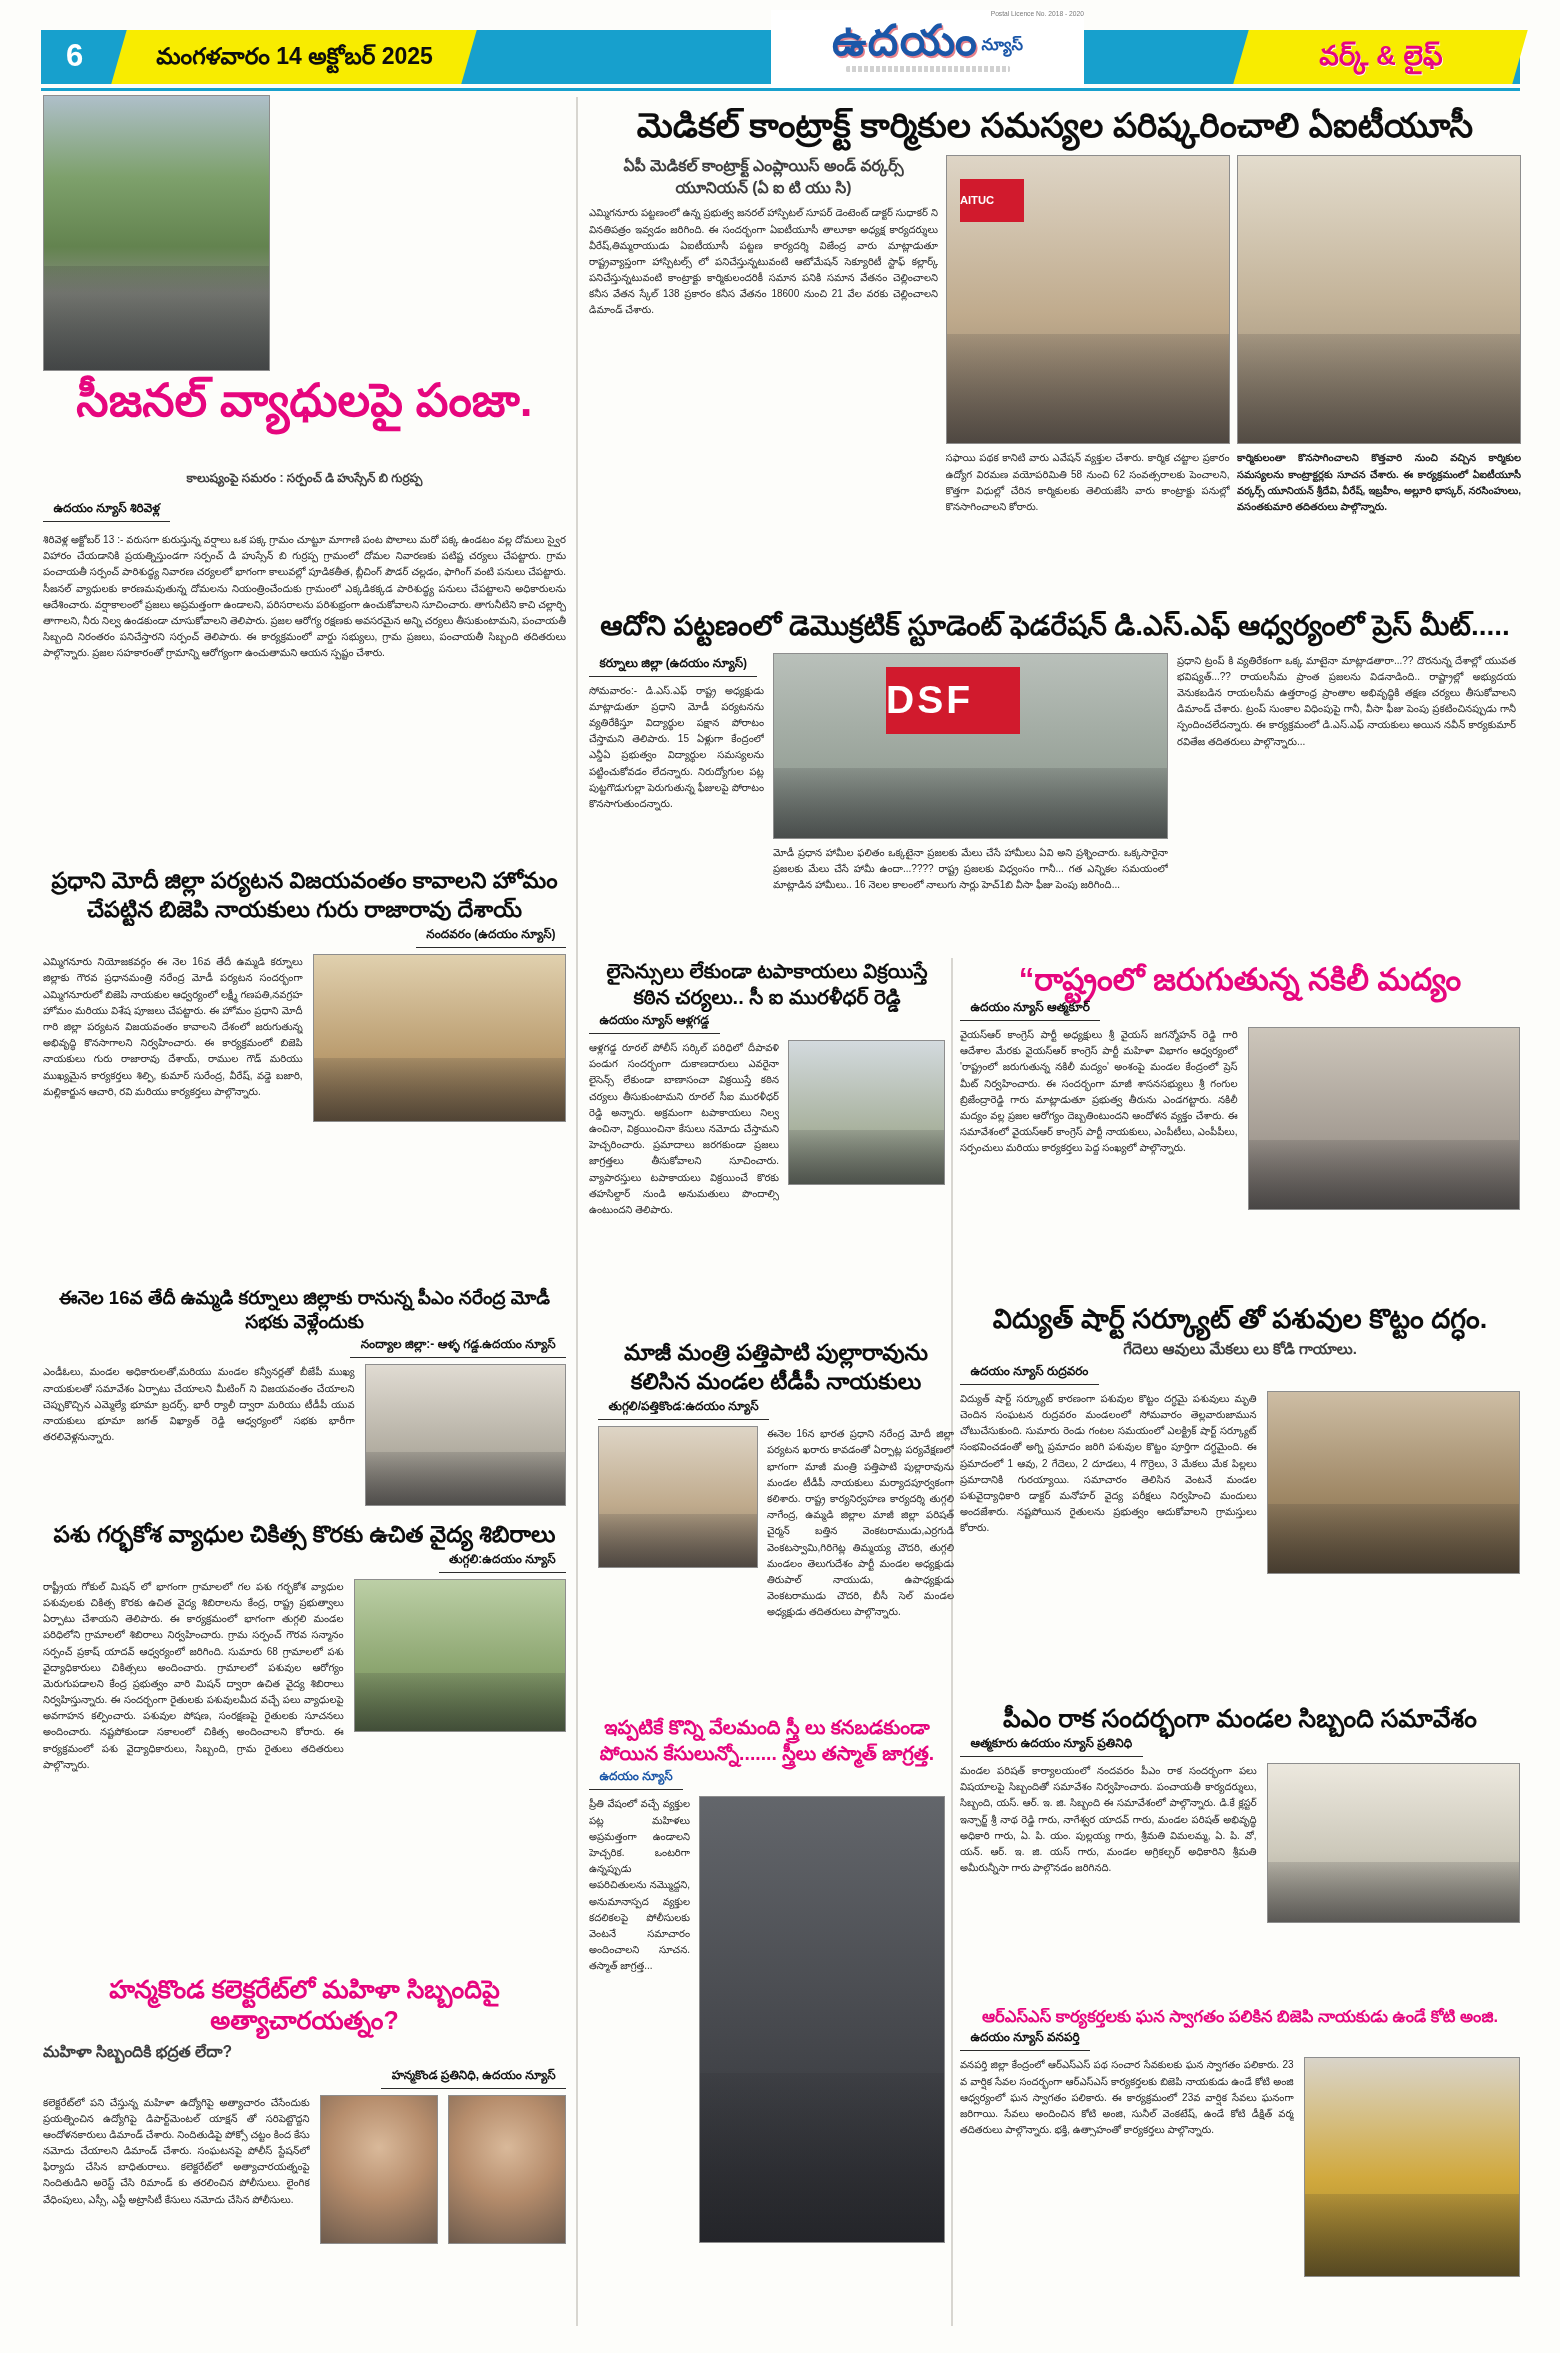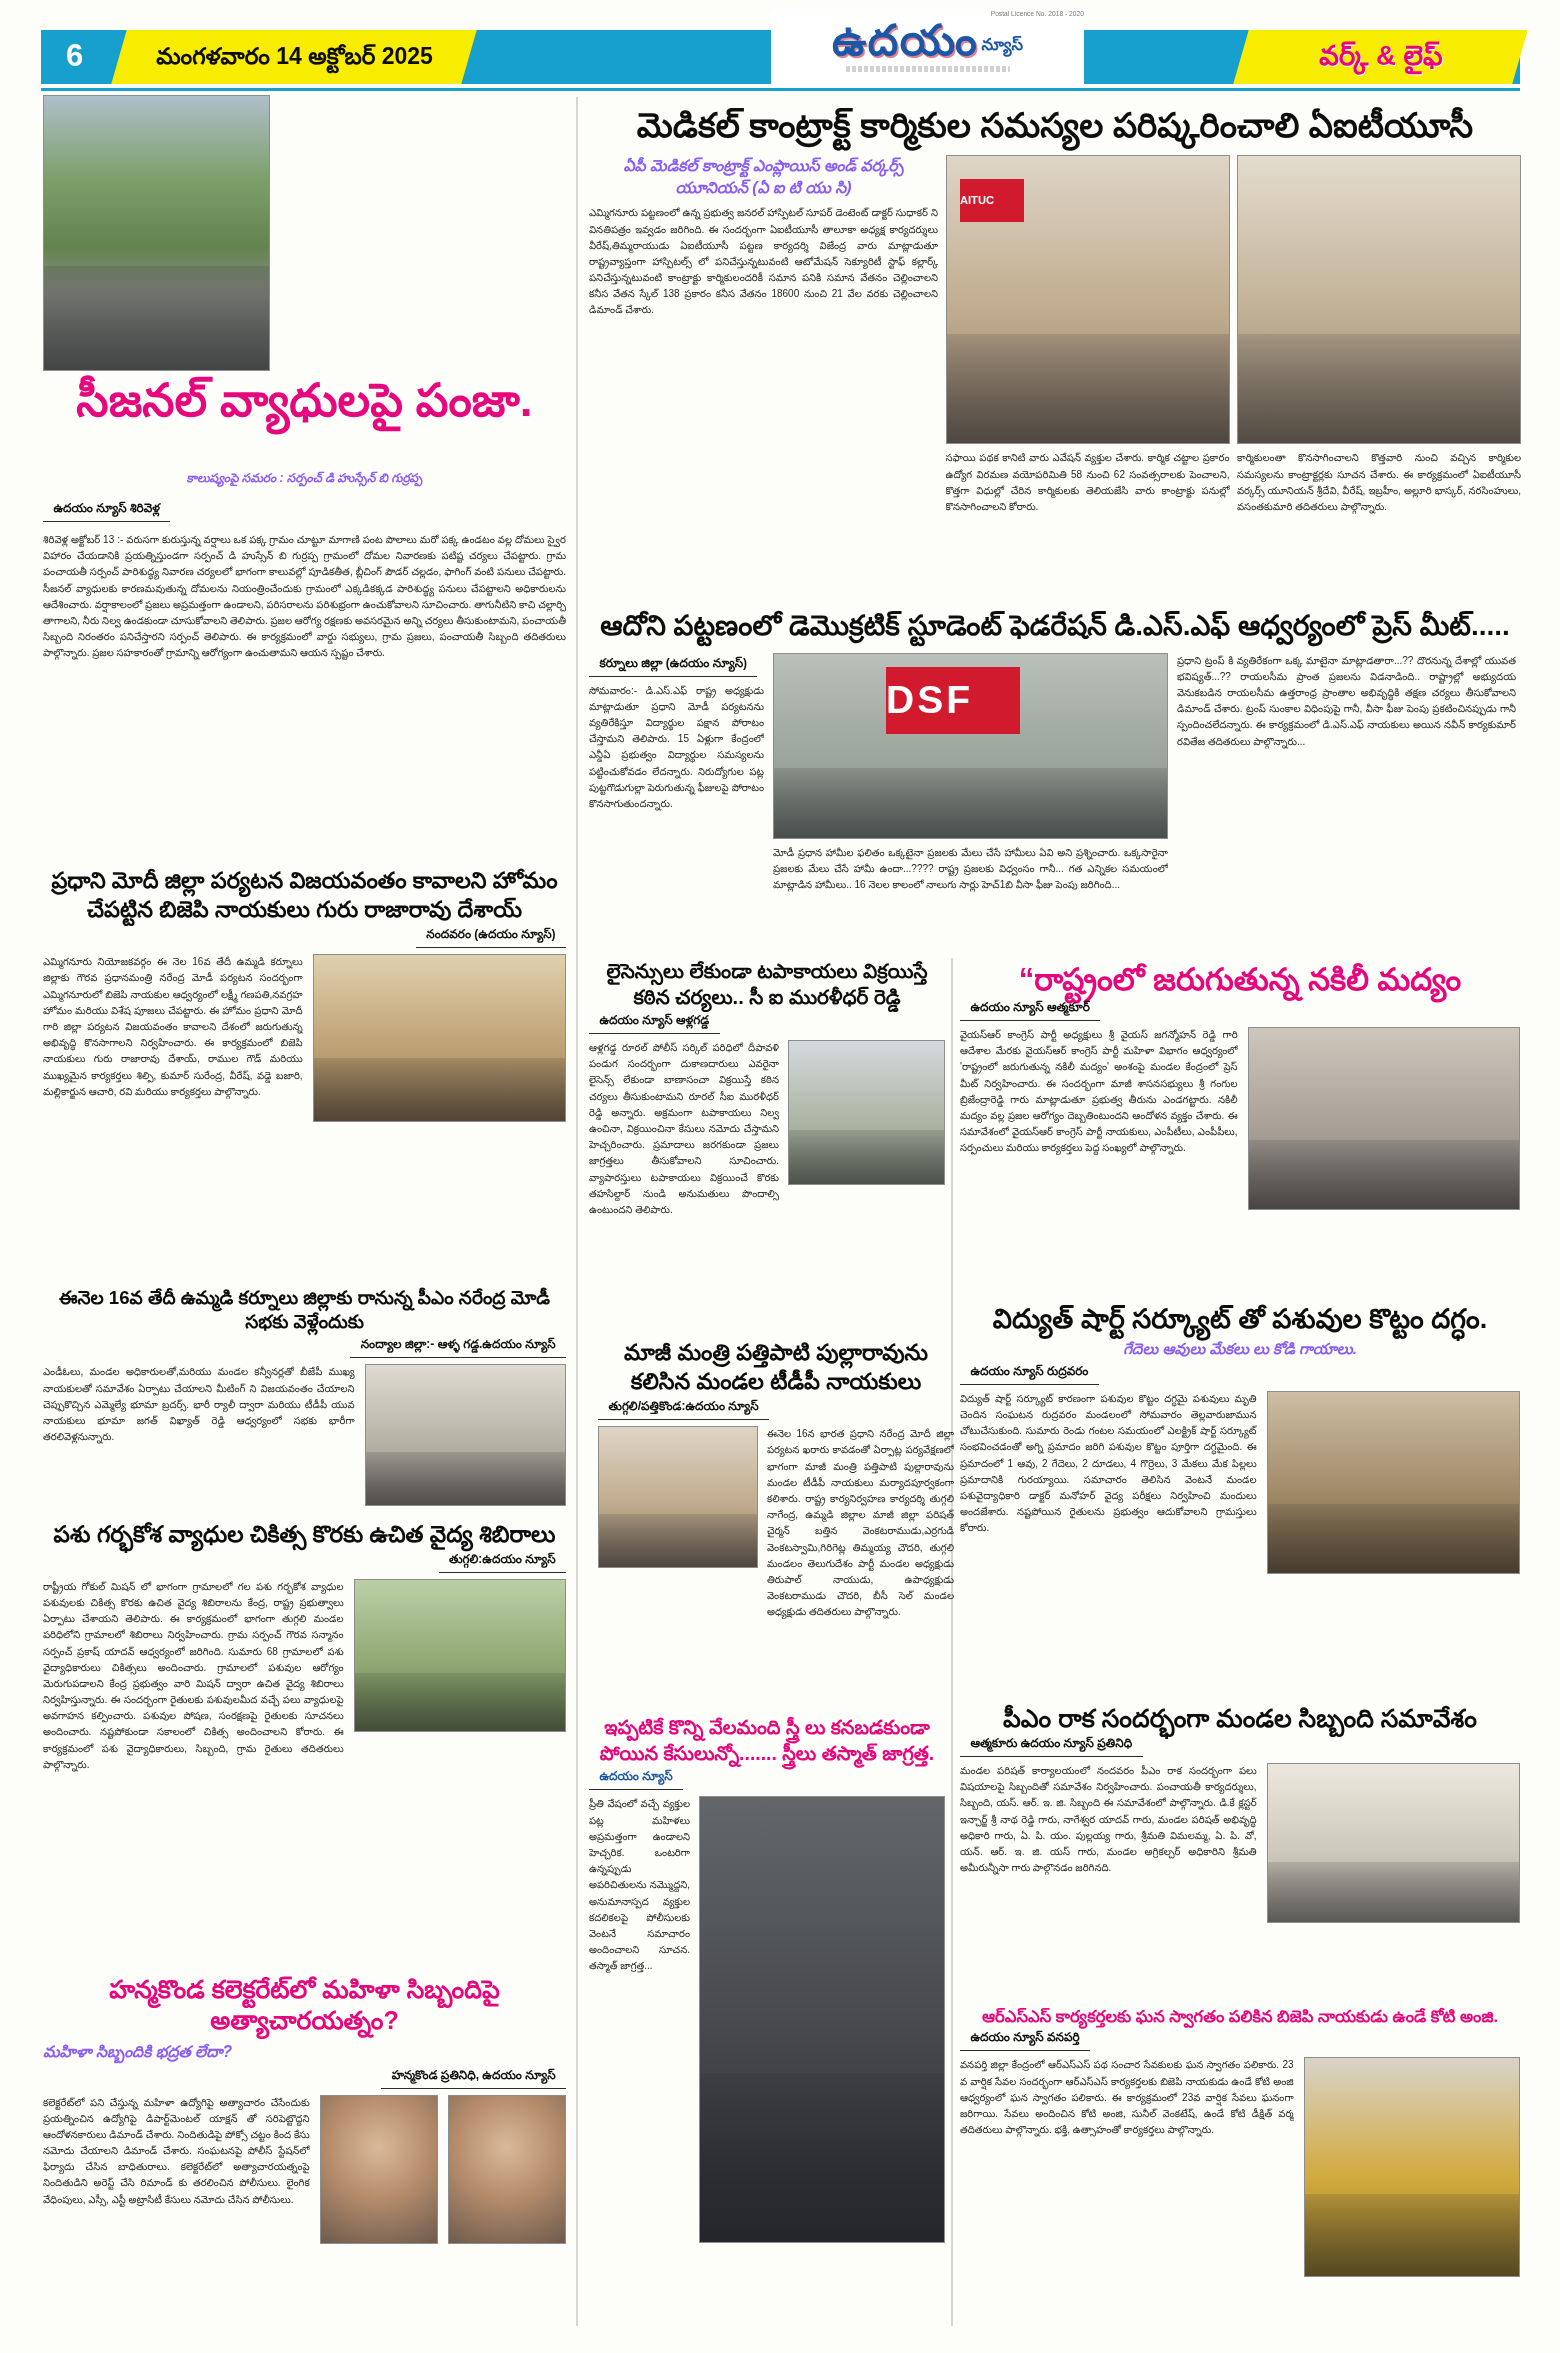--- a/index.html
+++ b/index.html
@@ -13,21 +13,21 @@
   .dateband{color:#0d0d0d;font-size:23px;font-weight:bold;text-align:center;line-height:52px;}
   .sectionband{color:#e6067e;font-size:27.6px;font-weight:bold;text-align:center;line-height:52px;text-shadow:0.7px 0.7px 0 #fff;}
   .masthead-panel{background:#ffffff;text-align:center;}
   .masthead{color:#1b57a8;font-size:43px;font-weight:800;letter-spacing:1.5px;line-height:46px;text-shadow:1.5px 1.5px 0 rgba(209,26,45,.55);}
   .masthead-suffix{color:#1b57a8;font-size:16.4px;font-weight:bold;vertical-align:super;}
   .postal{color:#7a7a7a;font-size:6.7px;text-align:right;}
   .micro{height:5.2px;background:repeating-linear-gradient(90deg,#9a9a9a 0 3.7px,transparent 3.7px 6px);opacity:.45;border-radius:1.5px;}
   
   .hl-black{color:#0e0e0e;font-weight:800;text-align:center;}
   .hl-magenta{color:#e6067e;font-weight:800;text-align:center;}
-  .subhead-m{color:#8b5cf6;font-weight:bold;text-align:center;font-style:italic;}
+  .subhead-m{color:#404040;font-weight:bold;text-align:center;}
   .byline{text-align:left;margin:3px 0 6px 0;}
   .byline span{display:inline-block;color:#111;font-weight:bold;font-size:12px;border-bottom:1.5px solid #2b2b2b;padding:0 10.4px 3px 10.4px;}
   .byline.left{text-align:right;}
   .byline.blue span{color:#1b57a8;}
   .body-text{font-size:10px;line-height:1.62;text-align:justify;color:#1d1d1d;overflow:hidden;}
   .content{overflow:hidden;}
   
   .photo{position:relative;border:0.7px solid #8d8d8d;overflow:hidden;box-sizing:border-box;}
   .ph-village{background:linear-gradient(180deg,#aebfc9 0%,#7da06b 30%,#63834f 55%,#8b8e85 72%,#6f7570 100%);}
   .ph-meeting1{background:linear-gradient(180deg,#ded5c6 0%,#c0ab8d 55%,#8a7a66 100%);}
@@ -140,21 +140,21 @@
               <span>AITUC</span>
             </div>
           <div class="crowd"></div>
         </div>
         <div class="body-text" style="height:119px;margin-top:6px;">సఫాయి పథక కానిటి వారు ఎవేషన్ వ్యక్తుల చేశారు. కార్మిక చట్టాల ప్రకారం ఉద్యోగ విరమణ వయోపరిమితి 58 నుంచి 62 సంవత్సరాలకు పెంచాలని, కొత్తగా విధుల్లో చేరిన కార్మికులకు తెలియజేసి వారు కాంట్రాక్టు పనుల్లో కొనసాగించాలని కోరారు.</div>
       </div>
       <div>
         <div class="photo ph-meeting2" style="width:284px;height:289px;">
           <div class="crowd"></div>
         </div>
-        <div class="body-text" style="height:119px;margin-top:6px;">కార్మికులంతా కొనసాగించాలని కొత్తవారి నుంచి వచ్చిన కార్మికుల సమస్యలను కాంట్రాక్టర్లకు సూచన చేశారు. ఈ కార్యక్రమంలో ఏఐటీయూసీ వర్కర్స్ యూనియన్ శ్రీదేవి, వీరేష్, ఇబ్రహీం, అల్లూరి భాస్కర్, నరసింహులు, వసంతకుమారి తదితరులు పాల్గొన్నారు.</div>
+        <div class="body-text" style="height:119px;margin-top:6px;font-weight:bold;">కార్మికులంతా కొనసాగించాలని కొత్తవారి నుంచి వచ్చిన కార్మికుల సమస్యలను కాంట్రాక్టర్లకు సూచన చేశారు. ఈ కార్యక్రమంలో ఏఐటీయూసీ వర్కర్స్ యూనియన్ శ్రీదేవి, వీరేష్, ఇబ్రహీం, అల్లూరి భాస్కర్, నరసింహులు, వసంతకుమారి తదితరులు పాల్గొన్నారు.</div>
       </div>
     </div>
   </div>
 
   <div class="abs" style="left:589px;top:610px;width:932px;height:341px;">
     <div class="hl-black" style="font-size:28px;line-height:1.15;">ఆదోని పట్టణంలో డెమొక్రటిక్ స్టూడెంట్ ఫెడరేషన్ డి.ఎస్.ఎఫ్ ఆధ్వర్యంలో ప్రెస్ మీట్.....</div>
     <div style="display:grid;grid-template-columns:175px 395px 339px;gap:9px;margin-top:10.4px;">
       <div>
         <div class="byline"><span>కర్నూలు జిల్లా (ఉదయం న్యూస్)</span></div>
         <div class="body-text" style="height:216px;">సోమవారం:- డి.ఎస్.ఎఫ్ రాష్ట్ర అధ్యక్షుడు మాట్లాడుతూ ప్రధాని మోడీ పర్యటనను వ్యతిరేకిస్తూ విద్యార్థుల పక్షాన పోరాటం చేస్తామని తెలిపారు. 15 ఏళ్లుగా కేంద్రంలో ఎన్డీఏ ప్రభుత్వం విద్యార్థుల సమస్యలను పట్టించుకోవడం లేదన్నారు. నిరుద్యోగుల పట్ల పుట్టగొడుగుల్లా పెరుగుతున్న ఫీజులపై పోరాటం కొనసాగుతుందన్నారు.</div>

